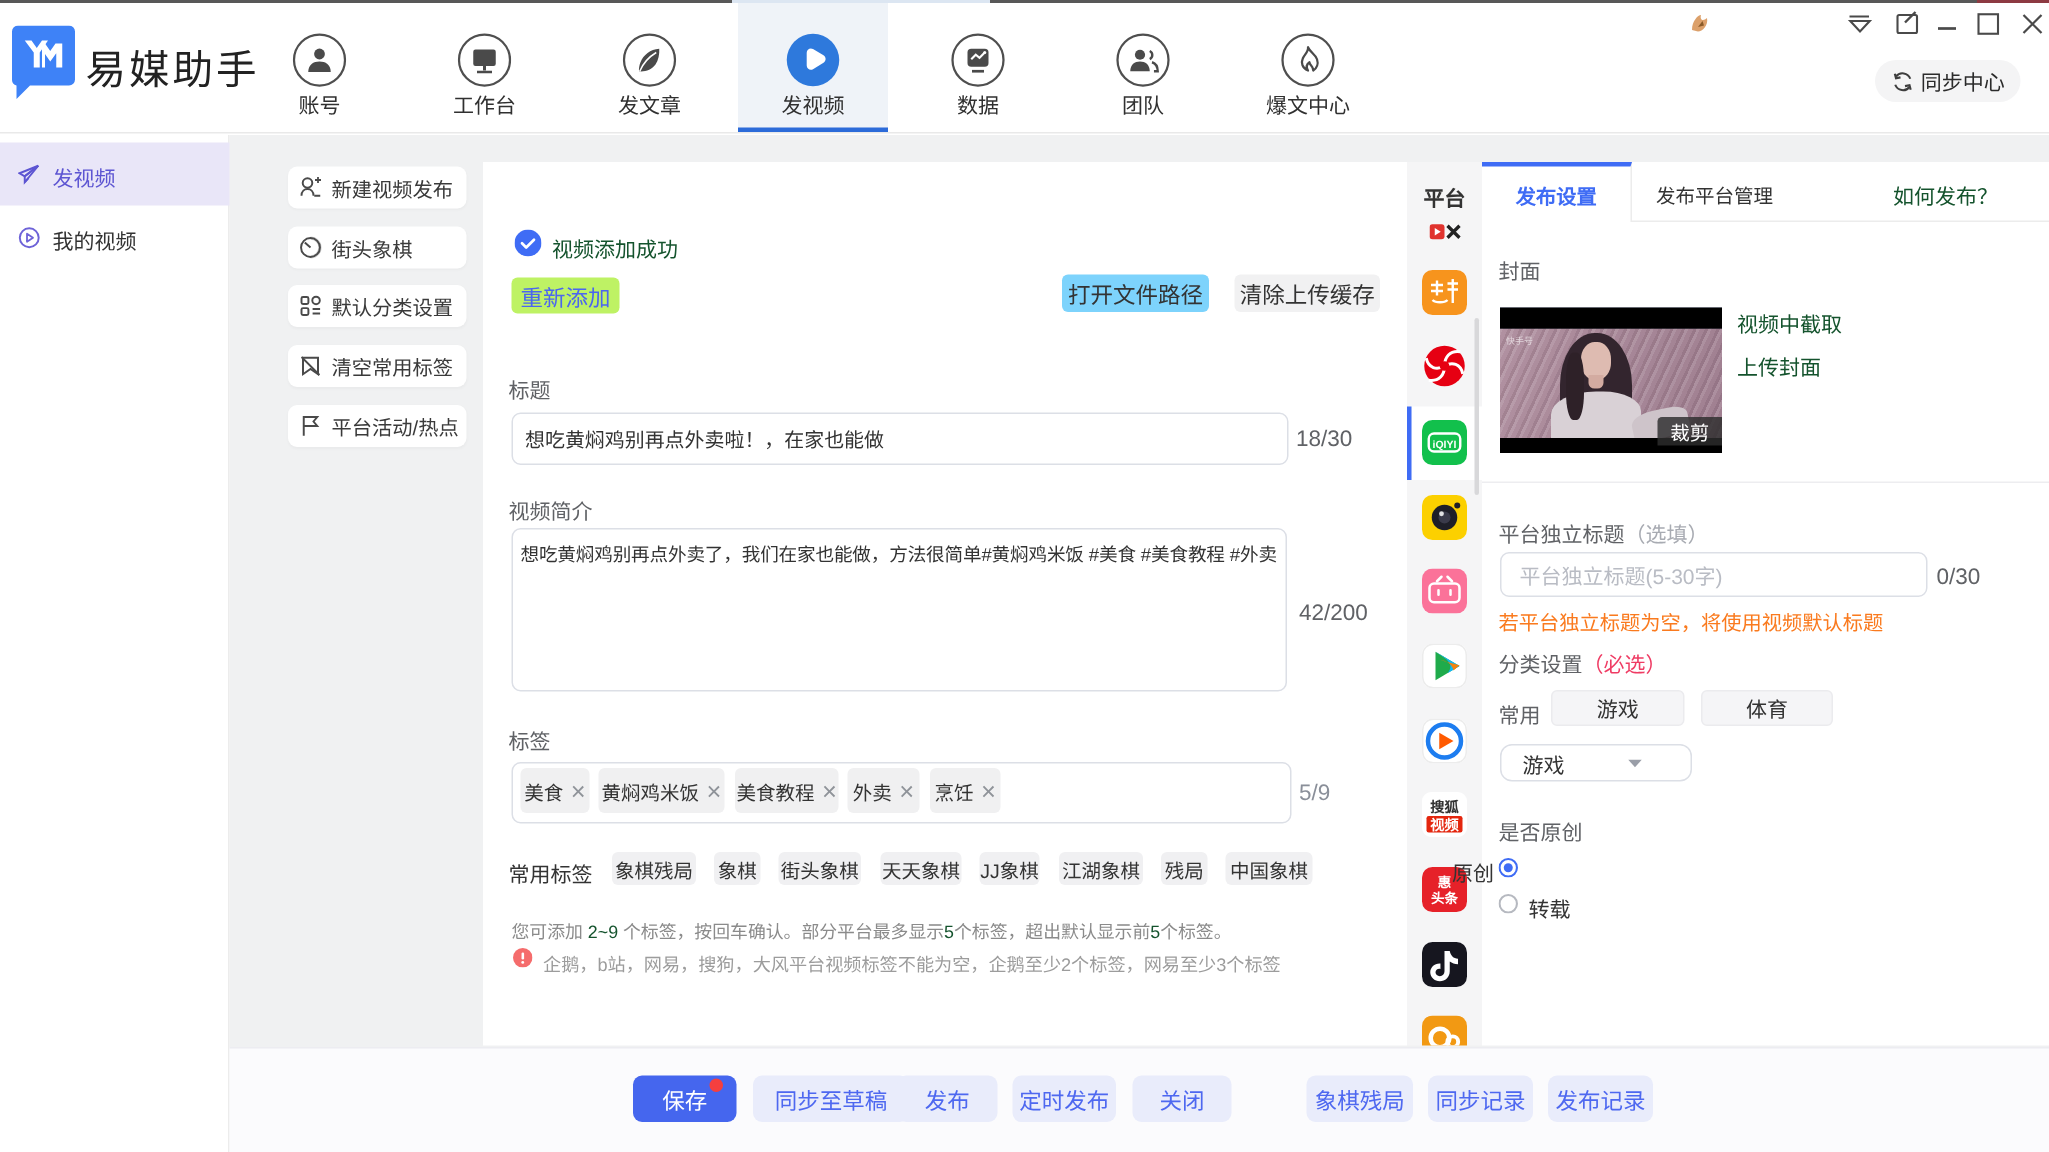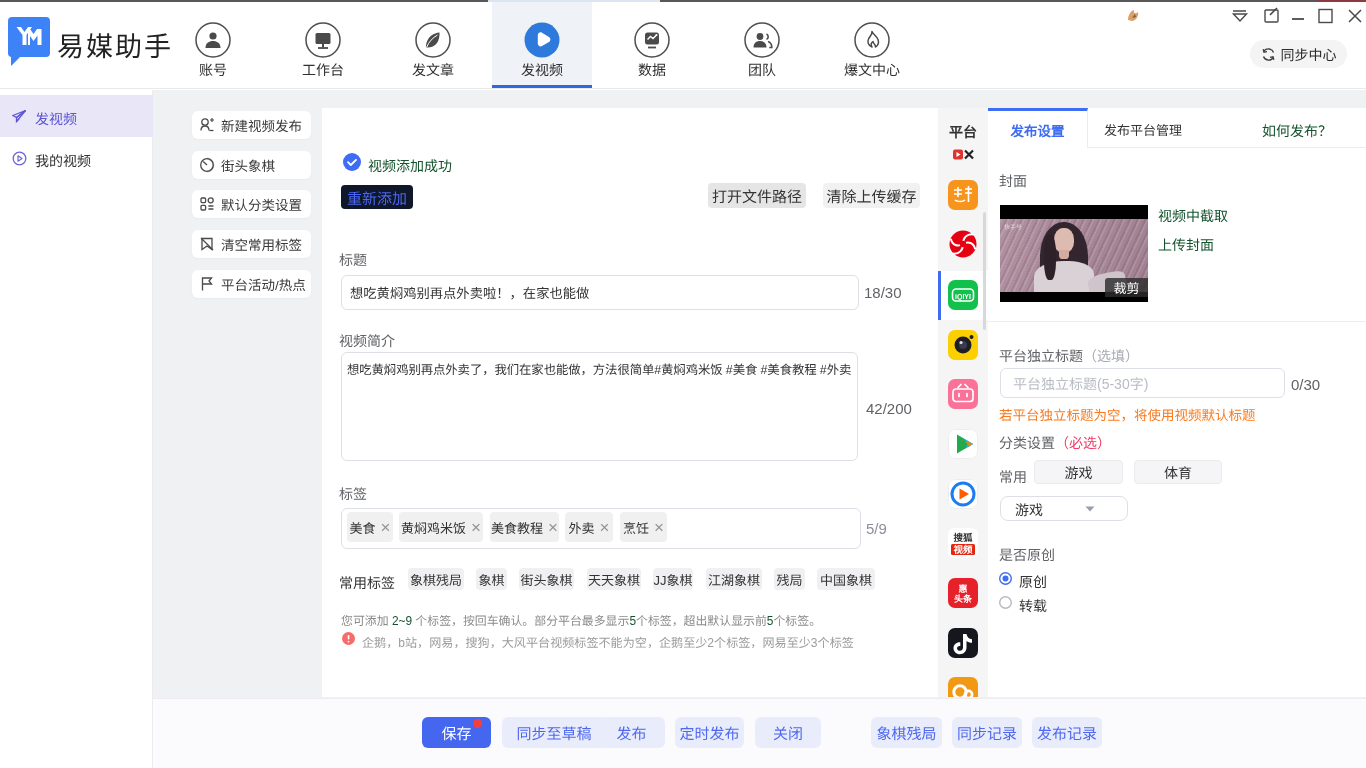--- a/index.html
+++ b/index.html
@@ -207,22 +207,22 @@
   </div>
 
   <div class="abs" style="left:322px;top:108px;width:616px;height:589px;background:#fff"></div>
   <div class="abs" style="left:343px;top:153px;width:18px;height:18px">
     <svg width="18" height="18" viewBox="0 0 18 18">
         <circle cx="9" cy="9" r="9" fill="#3f6cf5"></circle>
         <path d="M5 9.2 l2.8 2.8 l5.2 -5.2" fill="none" stroke="#fff" stroke-width="1.8" stroke-linecap="round" stroke-linejoin="round"></path>
       </svg>
   </div>
   <div class="abs blue" style="left:368px;top:155px;font-size:14px">视频添加成功</div>
-  <div class="abs" style="left:341px;top:185px;width:72px;height:24px;background:#0f172a;border-radius:4px;color:#4b66ef;font-size:15px;display:flex;align-items:center;justify-content:center">重新添加</div>
-  <div class="abs" style="left:708px;top:183px;width:98px;height:25px;background:#e5e5e5;border-radius:4px;color:#333;font-size:15px;display:flex;align-items:center;justify-content:center">打开文件路径</div>
+  <div class="abs" style="left:341px;top:185px;width:72px;height:24px;background:#bef264;border-radius:4px;color:#4b66ef;font-size:15px;display:flex;align-items:center;justify-content:center">重新添加</div>
+  <div class="abs" style="left:708px;top:183px;width:98px;height:25px;background:#7dd3fc;border-radius:4px;color:#333;font-size:15px;display:flex;align-items:center;justify-content:center">打开文件路径</div>
   <div class="abs" style="left:823px;top:183px;width:97px;height:25px;background:#f1f1f2;border-radius:4px;color:#333;font-size:15px;display:flex;align-items:center;justify-content:center">清除上传缓存</div>
 
   <div class="abs lbl" style="left:339px;top:249px">标题</div>
   <div class="abs inpt" style="left:341px;top:275px;width:518px;height:35px;display:flex;align-items:center;padding-left:8px;font-size:13.3px;color:#333">想吃黄焖鸡别再点外卖啦！，在家也能做</div>
   <div class="abs" style="left:864px;top:284px;font-size:15px;color:#606266">18/30</div>
 
   <div class="abs lbl" style="left:339px;top:330px">视频简介</div>
   <div class="abs inpt" style="left:341px;top:352px;width:517px;height:109px;padding:8px 0 8px 5px;font-size:12.4px;letter-spacing:-0.1px;color:#333;line-height:18px;white-space:nowrap;overflow:hidden">想吃黄焖鸡别再点外卖了，我们在家也能做，方法很简单#黄焖鸡米饭 #美食 #美食教程 #外卖</div>
   <div class="abs" style="left:866px;top:400px;font-size:15px;color:#606266">42/200</div>
 
@@ -407,21 +407,21 @@
       </svg>
   </div>
 
   <div class="abs lbl" style="left:999px;top:544px">是否原创</div>
   <div class="abs" style="left:999px;top:572px;width:13px;height:13px">
     <svg width="13" height="13" viewBox="0 0 13 13">
         <circle cx="6.5" cy="6.5" r="5.8" fill="none" stroke="#3f6cf5" stroke-width="1.4"></circle>
         <circle cx="6.5" cy="6.5" r="3" fill="#3f6cf5"></circle>
       </svg>
   </div>
-  <div class="abs" style="left:1019px;top:571px;font-size:14px;color:#333">原创</div>
+  <div class="abs" style="left:968px;top:571px;font-size:14px;color:#333">原创</div>
   <div class="abs" style="left:999px;top:596px;width:13px;height:13px">
     <svg width="13" height="13" viewBox="0 0 13 13">
         <circle cx="6.5" cy="6.5" r="5.8" fill="none" stroke="#b6b9c0" stroke-width="1.4"></circle>
       </svg>
   </div>
   <div class="abs" style="left:1019px;top:595px;font-size:14px;color:#333">转载</div>
 
   <div class="abs" style="left:153px;top:698px;width:1213px;height:70px;background:#fbfbfd;border-top:1px solid #ececf1"></div>
   <div class="abs" style="left:422px;top:717px;width:69px;height:31px;background:#4566ee;border-radius:6px;color:#fff;font-size:15px;display:flex;align-items:center;justify-content:center">保存</div>
   <div class="abs" style="left:473px;top:719px;width:9px;height:9px;background:#f53f3f;border-radius:50%"></div>

